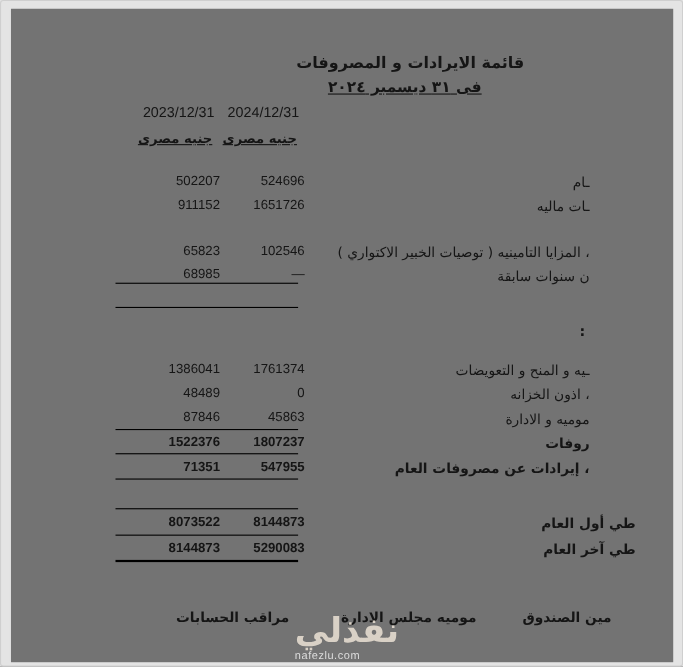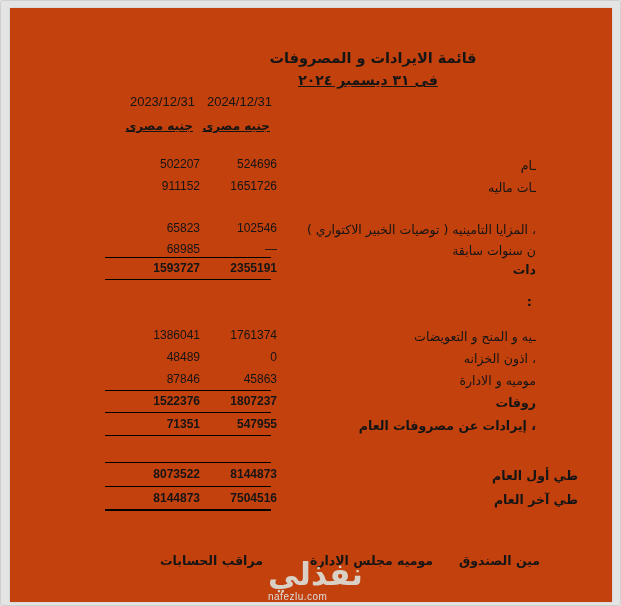--- a/index.html
+++ b/index.html
@@ -9,21 +9,21 @@
     font-family:"DejaVu Sans",sans-serif;
     color:#151515;
   }
   .frame{
     position:absolute;inset:0;
     border:1px solid #cfcfcf;border-radius:3px;
     box-sizing:border-box;
   }
   .page{
     position:absolute;left:10px;top:8px;width:602px;height:594px;
-    background:#c2410c;
+    background:#737373;
     box-shadow:0 0 2px rgba(0,0,0,.12);
   }
   .title{
     position:absolute;top:42px;left:363px;transform:translateX(-50%);
     font-size:14.5px;font-weight:700;white-space:nowrap;direction:rtl;
   }
   .subtitle{
     position:absolute;top:64px;left:358px;transform:translateX(-50%);
     font-size:14px;font-weight:700;white-space:nowrap;direction:rtl;
     text-decoration:underline;
@@ -61,21 +61,21 @@
   .colon{
     position:absolute;top:286px;right:80px;
     font-size:13px;font-weight:700;direction:rtl;
   }
   .sig{
     position:absolute;top:545px;
     font-size:12.5px;font-weight:700;direction:rtl;white-space:nowrap;
   }
   .sig.auditor{left:150px;}
   .sig.chairman{left:300px;}
-  .sig.treasurer{right:72px;}
+  .sig.treasurer{right:56px;}
   .wm{
     position:absolute;left:258px;top:549px;width:95px;
     text-align:left;pointer-events:none;
   }
   .wm-text{
     font-size:31px;font-weight:700;color:#d9d1c6;line-height:34px;direction:rtl;
   }
   .wm-site{
     font-size:10px;color:#dddddd;letter-spacing:.5px;
     font-family:"Liberation Sans","DejaVu Sans",sans-serif;
@@ -110,25 +110,20 @@
     <span class="num prevcol">65823</span>
     <span class="num currcol">102546</span>
     <span class="lbl">، المزايا التامينيه ( توصيات الخبير الاكتواري )</span>
   </div>
   <div class="row" style="top:234px">
     <span class="num prevcol">68985</span>
     <span class="num currcol">—</span>
     <span class="lbl">ن سنوات سابقة</span>
   </div>
   <div class="rule" style="top:249px"></div>
-  <div class="row total" style="top:253px">
-    <span class="num prevcol">1593727</span>
-    <span class="num currcol">2355191</span>
-    <span class="lbl">دات</span>
-  </div>
   <div class="rule" style="top:271px"></div>
 
   <div class="colon">:</div>
 
   <div class="row" style="top:320px">
     <span class="num prevcol">1386041</span>
     <span class="num currcol">1761374</span>
     <span class="lbl">ـيه و المنح و التعويضات</span>
   </div>
   <div class="row" style="top:342px">
@@ -157,21 +152,21 @@
 
   <div class="rule" style="top:454px"></div>
   <div class="row total" style="top:459px">
     <span class="num prevcol">8073522</span>
     <span class="num currcol">8144873</span>
     <span class="lbl reserve">طي أول العام</span>
   </div>
   <div class="rule" style="top:478px"></div>
   <div class="row total" style="top:483px">
     <span class="num prevcol">8144873</span>
-    <span class="num currcol">7504516</span>
+    <span class="num currcol">5290083</span>
     <span class="lbl reserve">طي آخر العام</span>
   </div>
   <div class="rule thick" style="top:501px"></div>
 
   <div class="sig auditor">مراقب الحسابات</div>
   <div class="sig chairman">موميه مجلس الادارة</div>
   <div class="sig treasurer">مين الصندوق</div>
 
   <div class="wm">
     <div class="wm-text">نفذلي</div>

